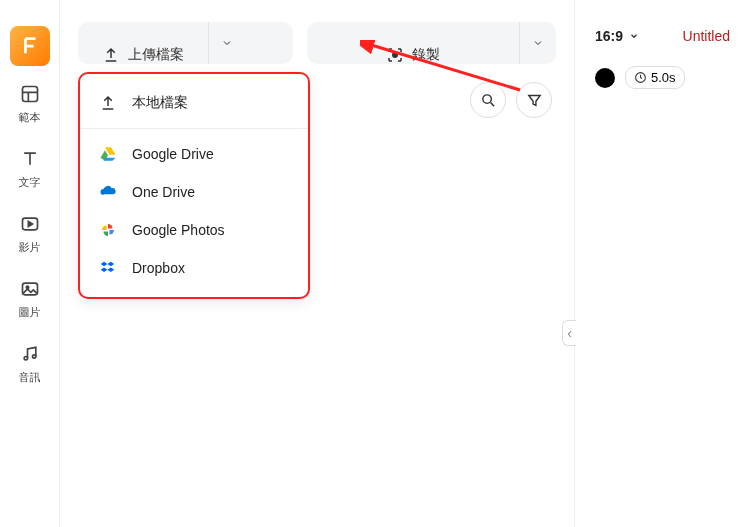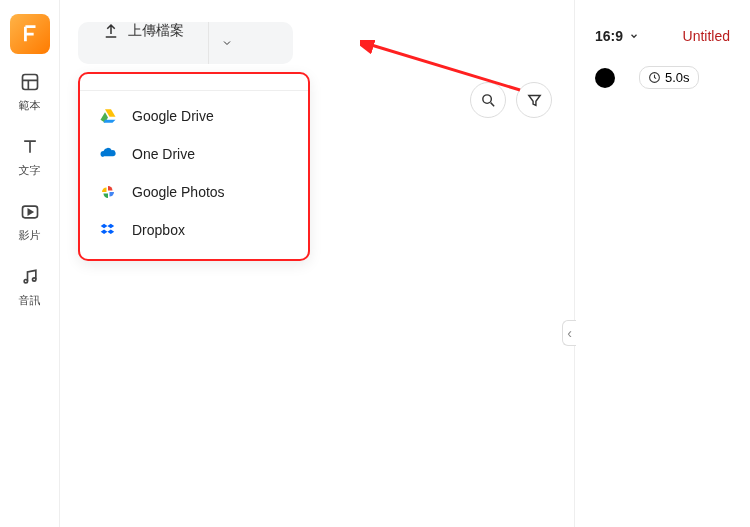--- a/index.html
+++ b/index.html
@@ -1,48 +1,48 @@
 <!DOCTYPE html>
 <html><head>
   <meta charset="utf-8">
   <style>
     * { margin: 0; padding: 0; box-sizing: border-box; font-family: -apple-system, BlinkMacSystemFont, "Segoe UI", Arial, sans-serif; }
     body { width: 750px; height: 527px; background: #fff; display: flex; overflow: hidden; position: relative; }
     
-    .sidebar { width: 60px; background: #fff; border-right: 1px solid #eee; display: flex; flex-direction: column; align-items: center; padding-top: 14px; gap: 8px; }
+    .sidebar { width: 60px; background: #fff; border-right: 1px solid #eee; display: flex; flex-direction: column; align-items: center; padding-top: 26px; gap: 8px; }
     .logo { width: 40px; height: 40px; background: linear-gradient(135deg, #ffb347, #ff7b00); border-radius: 8px; display: flex; align-items: center; justify-content: center; }
     .logo svg { width: 22px; height: 22px; }
     .nav-item { display: flex; flex-direction: column; align-items: center; gap: 2px; padding: 6px 4px; cursor: pointer; width: 100%; }
     .nav-item.active .nav-icon-wrap { background: #ff7b00; color: #fff; }
     .nav-icon-wrap { width: 28px; height: 28px; border-radius: 6px; display: flex; align-items: center; justify-content: center; color: #444; }
     .nav-label { font-size: 11px; color: #444; }
     
     .main { flex: 1; padding: 22px 18px; position: relative; border-right: 1px solid #eee; }
     .toolbar { display: flex; gap: 14px; }
     .btn-group { display: flex; background: #f4f5f6; border-radius: 10px; height: 42px; overflow: hidden; }
-    .btn-main { display: flex; align-items: flex-start; gap: 8px; padding: 0 24px; font-size: 14px; color: #333; cursor: pointer; }
+    .btn-main { display: flex; align-items: flex-end; gap: 8px; padding: 0 24px; font-size: 14px; color: #333; cursor: pointer; }
     .btn-drop { display: flex; align-items: center; padding: 0 12px; cursor: pointer; border-left: 1px solid #e5e5e5; }
     .left-group { width: 215px; }
     .right-group { flex: 1; }
     
     .utility-row { display: flex; gap: 10px; justify-content: flex-end; margin-top: 18px; padding-right: 4px; }
     .round-btn { width: 36px; height: 36px; border-radius: 50%; border: 1px solid #ddd; display: flex; align-items: center; justify-content: center; cursor: pointer; background: #fff; }
     
     .dropdown-menu { position: absolute; top: 72px; left: 18px; width: 232px; background: #fff; border: 2px solid #ff2020; border-radius: 10px; padding: 10px 0; box-shadow: 0 4px 14px rgba(0,0,0,0.08); }
     .menu-item { display: flex; align-items: center; gap: 14px; padding: 9px 18px; cursor: pointer; font-size: 14px; color: #222; }
     .menu-divider { height: 1px; background: #eee; margin: 6px 0; }
     .mi-icon { width: 20px; height: 20px; display: flex; align-items: center; justify-content: center; flex-shrink: 0; }
     
     .arrow { position: absolute; top: 40px; left: 300px; pointer-events: none; }
     
     .right-panel { width: 175px; padding: 18px 14px; text-align: right; }
     .rp-head { display: flex; justify-content: space-between; align-items: center; padding: 10px 6px 12px; }
     .aspect { display: flex; align-items: center; gap: 6px; font-size: 14px; font-weight: 600; color: #222; cursor: pointer; }
     .proj-title { font-size: 14px; color: #b91c1c; }
-    .timeline-row { display: flex; align-items: center; gap: 24px; padding: 10px 6px; }
+    .timeline-row { display: flex; align-items: center; gap: 10px; padding: 10px 6px; }
     .black-dot { width: 20px; height: 20px; border-radius: 50%; background: #000; }
     .time-pill { display: flex; align-items: center; gap: 4px; padding: 3px 8px; border: 1px solid #ddd; border-radius: 10px; font-size: 13px; font-weight: 500; }
     
     .panel-handle { position: absolute; right: 174px; top: 320px; width: 14px; height: 26px; background: #fff; border: 1px solid #ddd; border-right: none; border-radius: 6px 0 0 6px; display: flex; align-items: center; justify-content: center; cursor: pointer; color: #888; font-size: 14px; }
   </style>
 </head>
 <body>
 
 <div class="sidebar">
   <div class="logo">
@@ -68,20 +68,30 @@
     <span class="nav-label">文字</span>
   </div>
   <div class="nav-item">
     <div class="nav-icon-wrap">
       <svg width="20" height="20" viewBox="0 0 24 24" fill="none" stroke="currentColor" stroke-width="2">
           <rect x="3" y="5" width="18" height="14" rx="3"></rect>
           <path d="M10 9l5 3-5 3z" fill="currentColor"></path>
         </svg>
     </div>
     <span class="nav-label">影片</span>
+  </div>
+  <div class="nav-item">
+    <div class="nav-icon-wrap">
+      <svg width="20" height="20" viewBox="0 0 24 24" fill="none" stroke="currentColor" stroke-width="2">
+          <rect x="3" y="5" width="18" height="14" rx="3"></rect>
+          <circle cx="9" cy="10" r="1.5" fill="currentColor"></circle>
+          <path d="M4 17l5-5 4 4 3-3 4 4"></path>
+        </svg>
+    </div>
+    <span class="nav-label">圖片</span>
   </div>
   <div class="nav-item">
     <div class="nav-icon-wrap">
       <svg width="20" height="20" viewBox="0 0 24 24" fill="none" stroke="currentColor" stroke-width="2">
           <path d="M9 17V6l10-2v11"></path>
           <circle cx="7" cy="17" r="2"></circle>
           <circle cx="17" cy="15" r="2"></circle>
         </svg>
     </div>
     <span class="nav-label">音訊</span>
@@ -96,37 +106,59 @@
             <path d="M12 16V4M7 9l5-5 5 5M5 20h14"></path>
           </svg>
         <span>上傳檔案</span>
       </div>
       <div class="btn-drop">
         <svg width="12" height="12" viewBox="0 0 24 24" fill="none" stroke="#333" stroke-width="2">
             <path d="M6 9l6 6 6-6"></path>
           </svg>
       </div>
     </div>
+    <div class="btn-group right-group">
+      <div class="btn-main" style="flex:1;justify-content:center">
+        <svg width="18" height="18" viewBox="0 0 24 24" fill="none" stroke="#333" stroke-width="2">
+            <path d="M4 4h4M4 4v4M20 4h-4M20 4v4M4 20h4M4 20v-4M20 20h-4M20 20v-4"></path>
+            <circle cx="12" cy="12" r="3" fill="#333"></circle>
+          </svg>
+        <span>錄製</span>
+      </div>
+      <div class="btn-drop">
+        <svg width="12" height="12" viewBox="0 0 24 24" fill="none" stroke="#333" stroke-width="2">
+            <path d="M6 9l6 6 6-6"></path>
+          </svg>
+      </div>
+    </div>
   </div>
 
   <div class="utility-row">
     <div class="round-btn">
       <svg width="17" height="17" viewBox="0 0 24 24" fill="none" stroke="#333" stroke-width="2">
           <circle cx="10" cy="10" r="6"></circle>
           <path d="M20 20l-5-5"></path>
         </svg>
     </div>
     <div class="round-btn">
       <svg width="17" height="17" viewBox="0 0 24 24" fill="none" stroke="#333" stroke-width="2">
           <path d="M4 5h16l-6 8v6l-4-2v-4z"></path>
         </svg>
     </div>
   </div>
 
   <div class="dropdown-menu">
+    <div class="menu-item">
+      <span class="mi-icon">
+        <svg width="18" height="18" viewBox="0 0 24 24" fill="none" stroke="#333" stroke-width="2">
+            <path d="M12 16V4M7 9l5-5 5 5M5 20h14"></path>
+          </svg>
+      </span>
+      <span>本地檔案</span>
+    </div>
     <div class="menu-divider"></div>
     <div class="menu-item">
       <span class="mi-icon">
         <svg width="18" height="18" viewBox="0 0 24 24">
             <path d="M8 3h8l6 10h-8z" fill="#ffc107"></path>
             <path d="M2 17l6-10 4 7-4 7z" fill="#4caf50"></path>
             <path d="M8 17h14l-4 4H6z" fill="#2196f3"></path>
           </svg>
       </span>
       <span>Google Drive</span>

